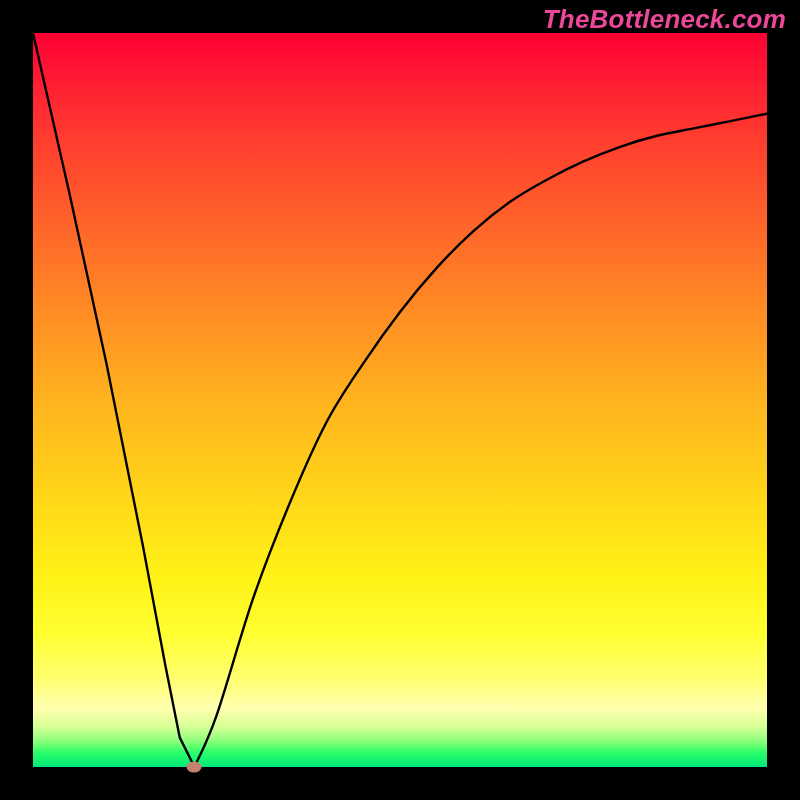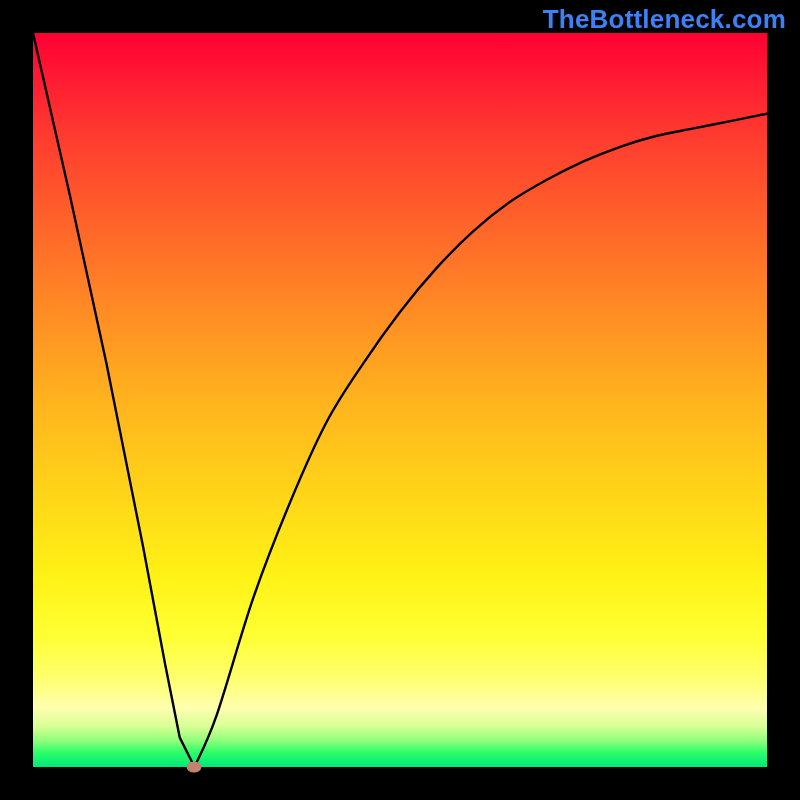--- a/index.html
+++ b/index.html
@@ -40,22 +40,23 @@
       #00e87a 100%
     );
   }
   .watermark {
     position: absolute;
     top: 4px;
     right: 14px;
     font-family: Arial, Helvetica, sans-serif;
     font-size: 26px;
     font-weight: 600;
-    color: #3b82f6;
+    color: #ec4899;
     letter-spacing: 0.2px;
+    font-style: italic;
   }
   svg.curve {
     position: absolute;
     left: 0;
     top: 0;
     width: 734px;
     height: 734px;
   }
   .marker {
     position: absolute;

